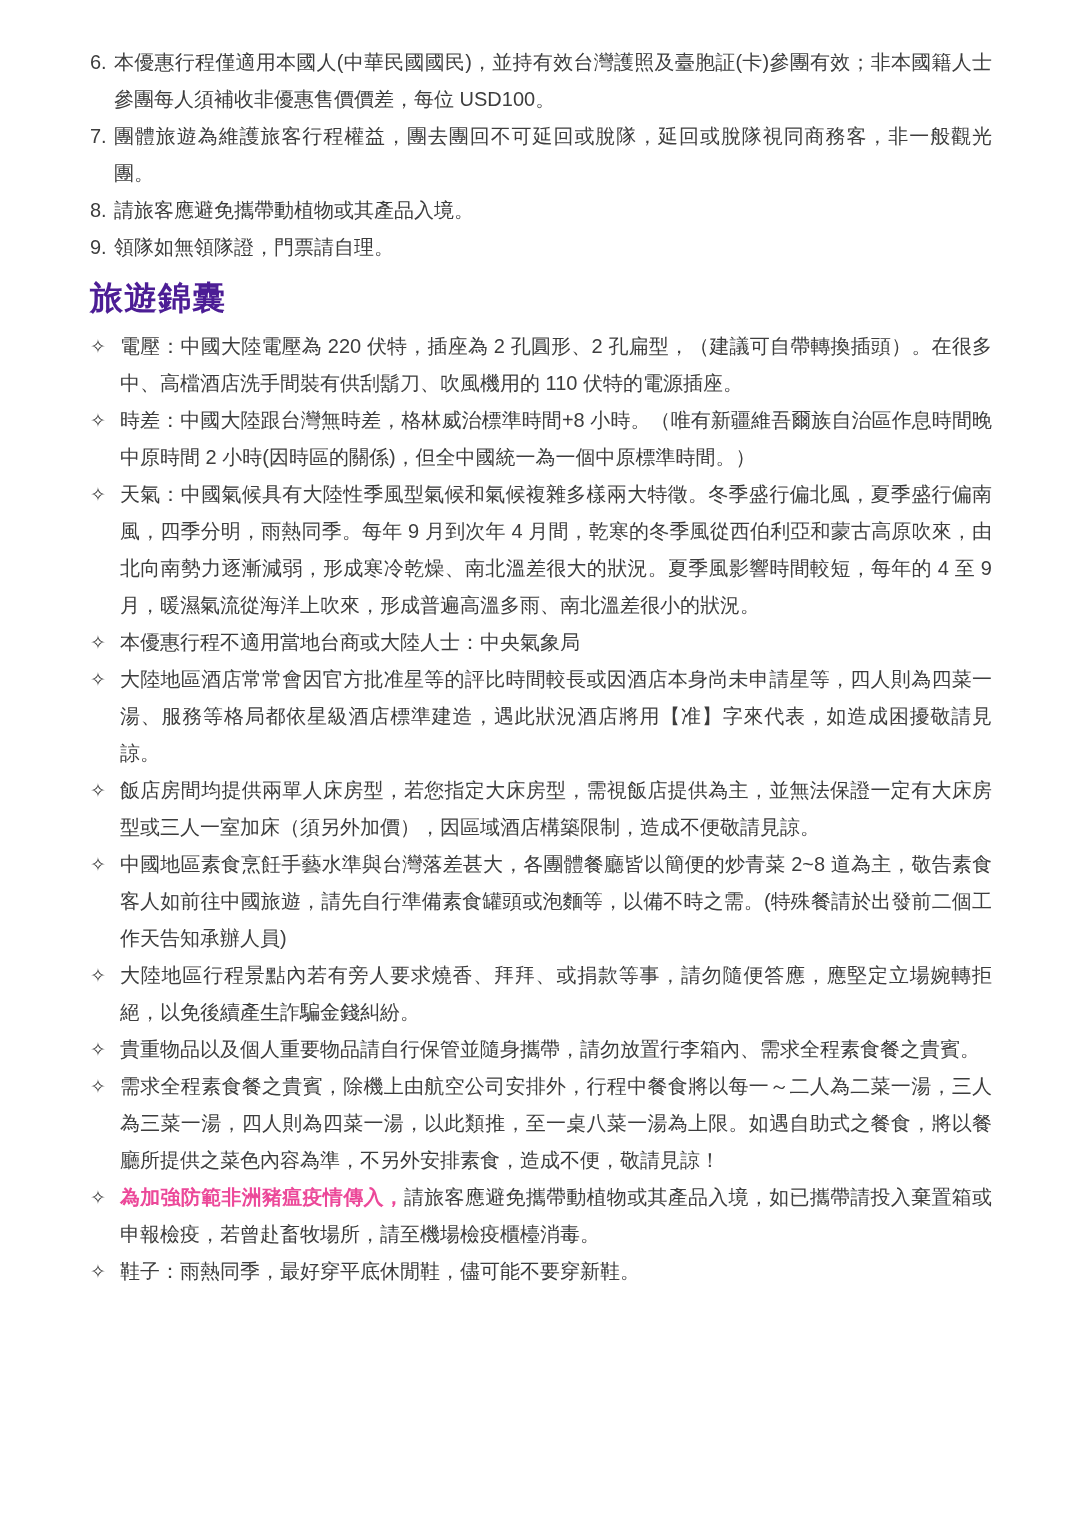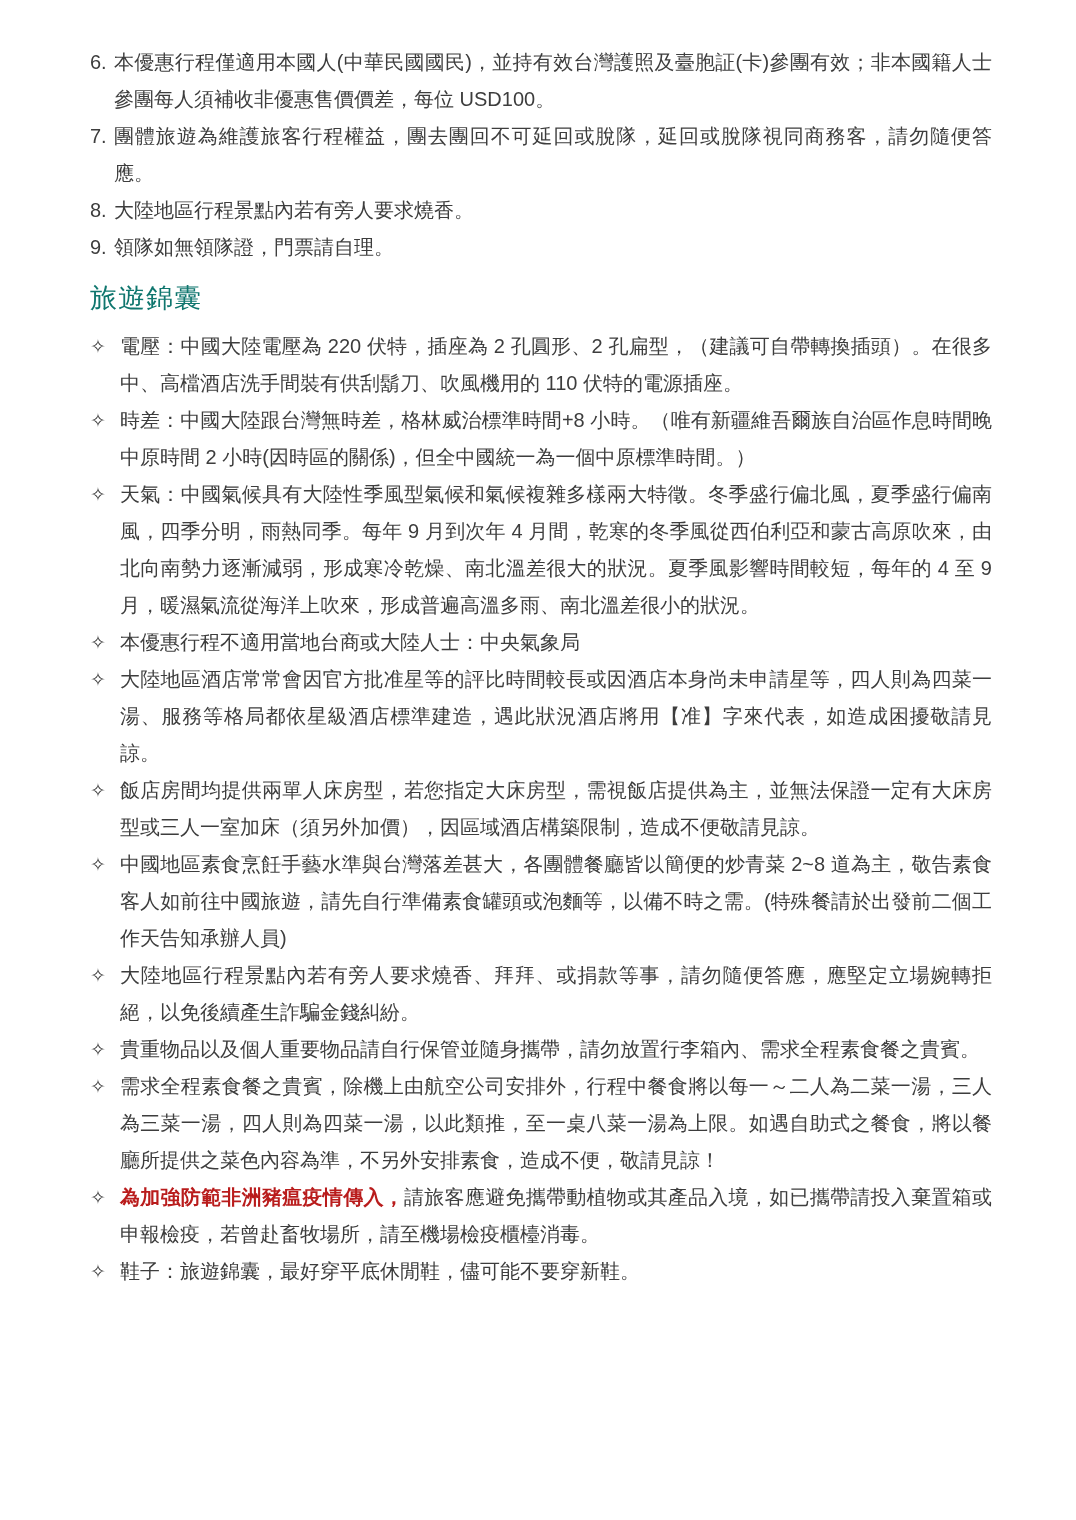--- a/index.html
+++ b/index.html
@@ -33,49 +33,49 @@
     flex: 0 0 30px;
     font-size: 19px;
     color: #3d3d3d;
   }
   .itext {
     flex: 1 1 auto;
     text-align: justify;
     text-justify: inter-ideograph;
   }
   .section-title {
-    font-size: 27px;
-    font-weight: normal;
-    color: #0f766e;
+    font-size: 33px;
+    font-weight: bold;
+    color: #4c1d95;
     line-height: 40px;
     margin: 12px 0 10px 0;
     letter-spacing: 1px;
   }
   .red-highlight {
-    color: #b91c1c;
+    color: #ec4899;
     font-weight: bold;
   }
 </style>
 </head>
 <body>
 
 <div class="page">
   <div class="doc">
 
     <div class="num-item">
       <span class="marker">6.</span>
       <span class="itext">本優惠行程僅適用本國人(中華民國國民)，並持有效台灣護照及臺胞証(卡)參團有效；非本國籍人士參團每人須補收非優惠售價價差，每位 USD100。</span>
     </div>
     <div class="num-item">
       <span class="marker">7.</span>
-      <span class="itext">團體旅遊為維護旅客行程權益，團去團回不可延回或脫隊，延回或脫隊視同商務客，請勿隨便答應。</span>
+      <span class="itext">團體旅遊為維護旅客行程權益，團去團回不可延回或脫隊，延回或脫隊視同商務客，非一般觀光團。</span>
     </div>
     <div class="num-item">
       <span class="marker">8.</span>
-      <span class="itext">大陸地區行程景點內若有旁人要求燒香。</span>
+      <span class="itext">請旅客應避免攜帶動植物或其產品入境。</span>
     </div>
     <div class="num-item">
       <span class="marker">9.</span>
       <span class="itext">領隊如無領隊證，門票請自理。</span>
     </div>
 
     <h2 class="section-title">旅遊錦囊</h2>
 
     <div class="bullet-item">
       <span class="marker">✧</span>
@@ -118,17 +118,17 @@
     <div class="bullet-item">
       <span class="marker">✧</span>
       <span class="itext">需求全程素食餐之貴賓，除機上由航空公司安排外，行程中餐食將以每一～二人為二菜一湯，三人為三菜一湯，四人則為四菜一湯，以此類推，至一桌八菜一湯為上限。如遇自助式之餐食，將以餐廳所提供之菜色內容為準，不另外安排素食，造成不便，敬請見諒！</span>
     </div>
     <div class="bullet-item">
       <span class="marker">✧</span>
       <span class="itext"><span class="red-highlight">為加強防範非洲豬瘟疫情傳入，</span><span>請旅客應避免攜帶動植物或其產品入境，如已攜帶請投入棄置箱或申報檢疫，若曾赴畜牧場所，請至機場檢疫櫃檯消毒。</span></span>
     </div>
     <div class="bullet-item">
       <span class="marker">✧</span>
-      <span class="itext">鞋子：旅遊錦囊，最好穿平底休閒鞋，儘可能不要穿新鞋。</span>
+      <span class="itext">鞋子：雨熱同季，最好穿平底休閒鞋，儘可能不要穿新鞋。</span>
     </div>
 
   </div>
 </div>
 
 </body></html>

